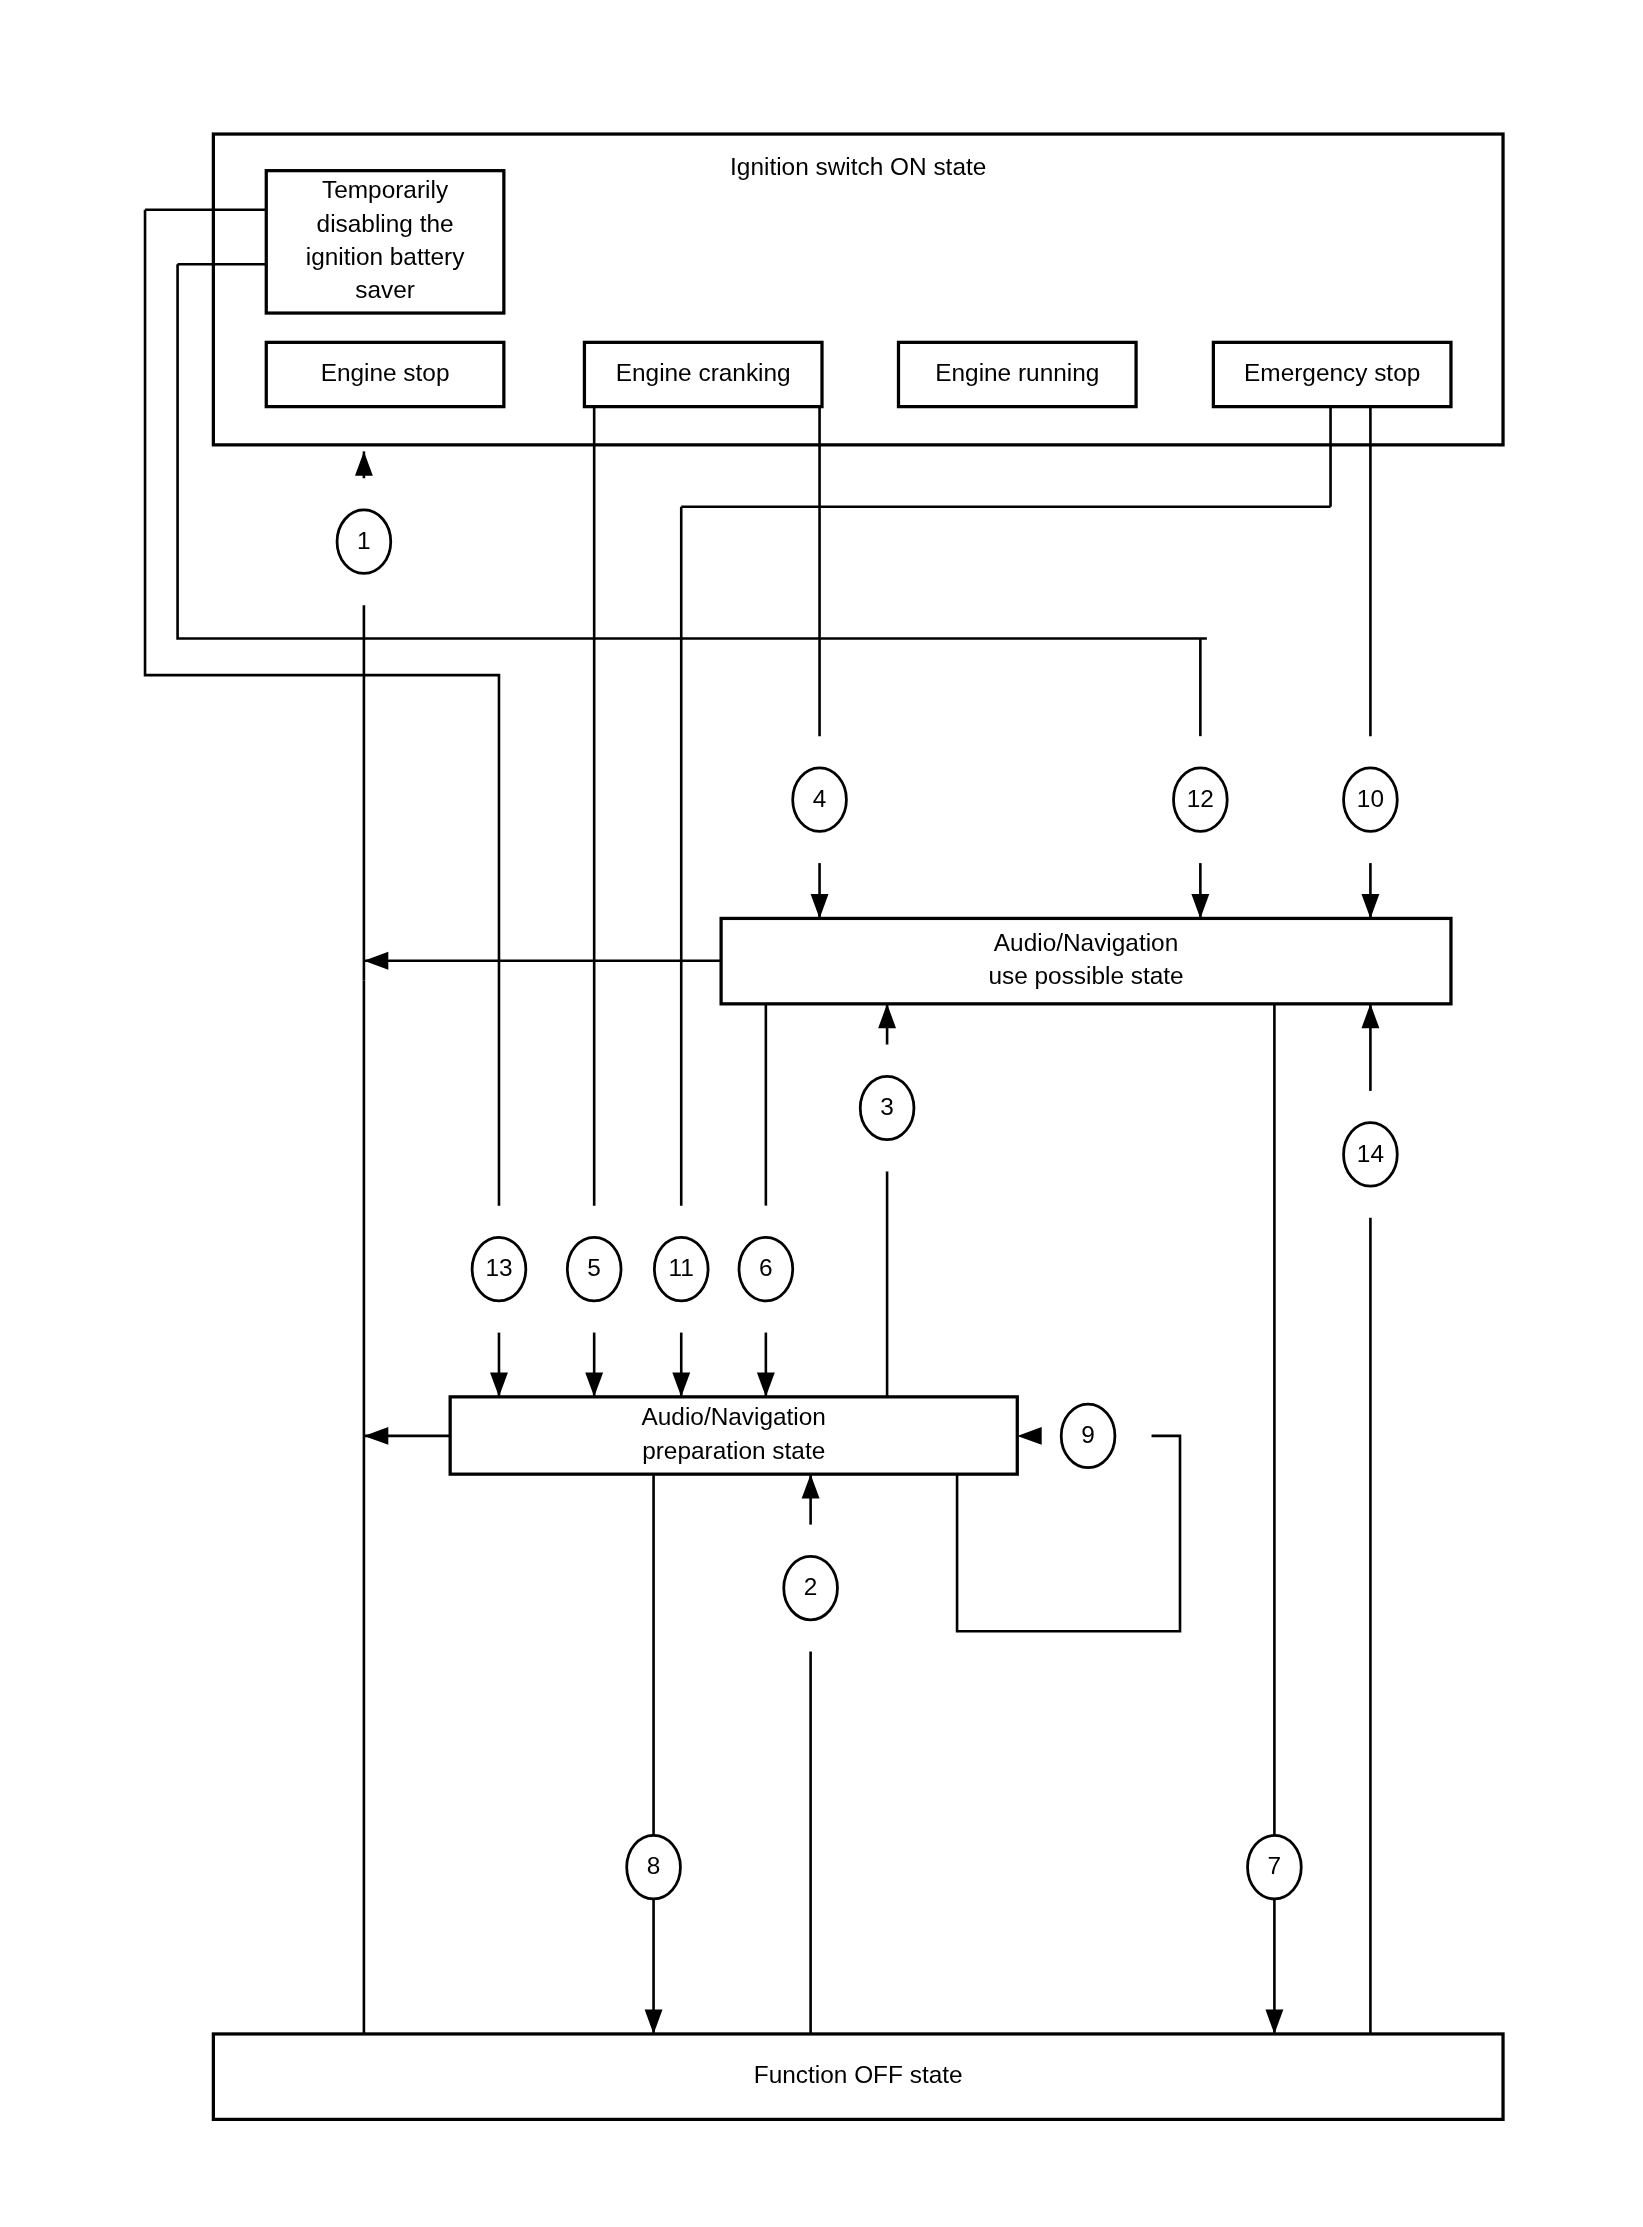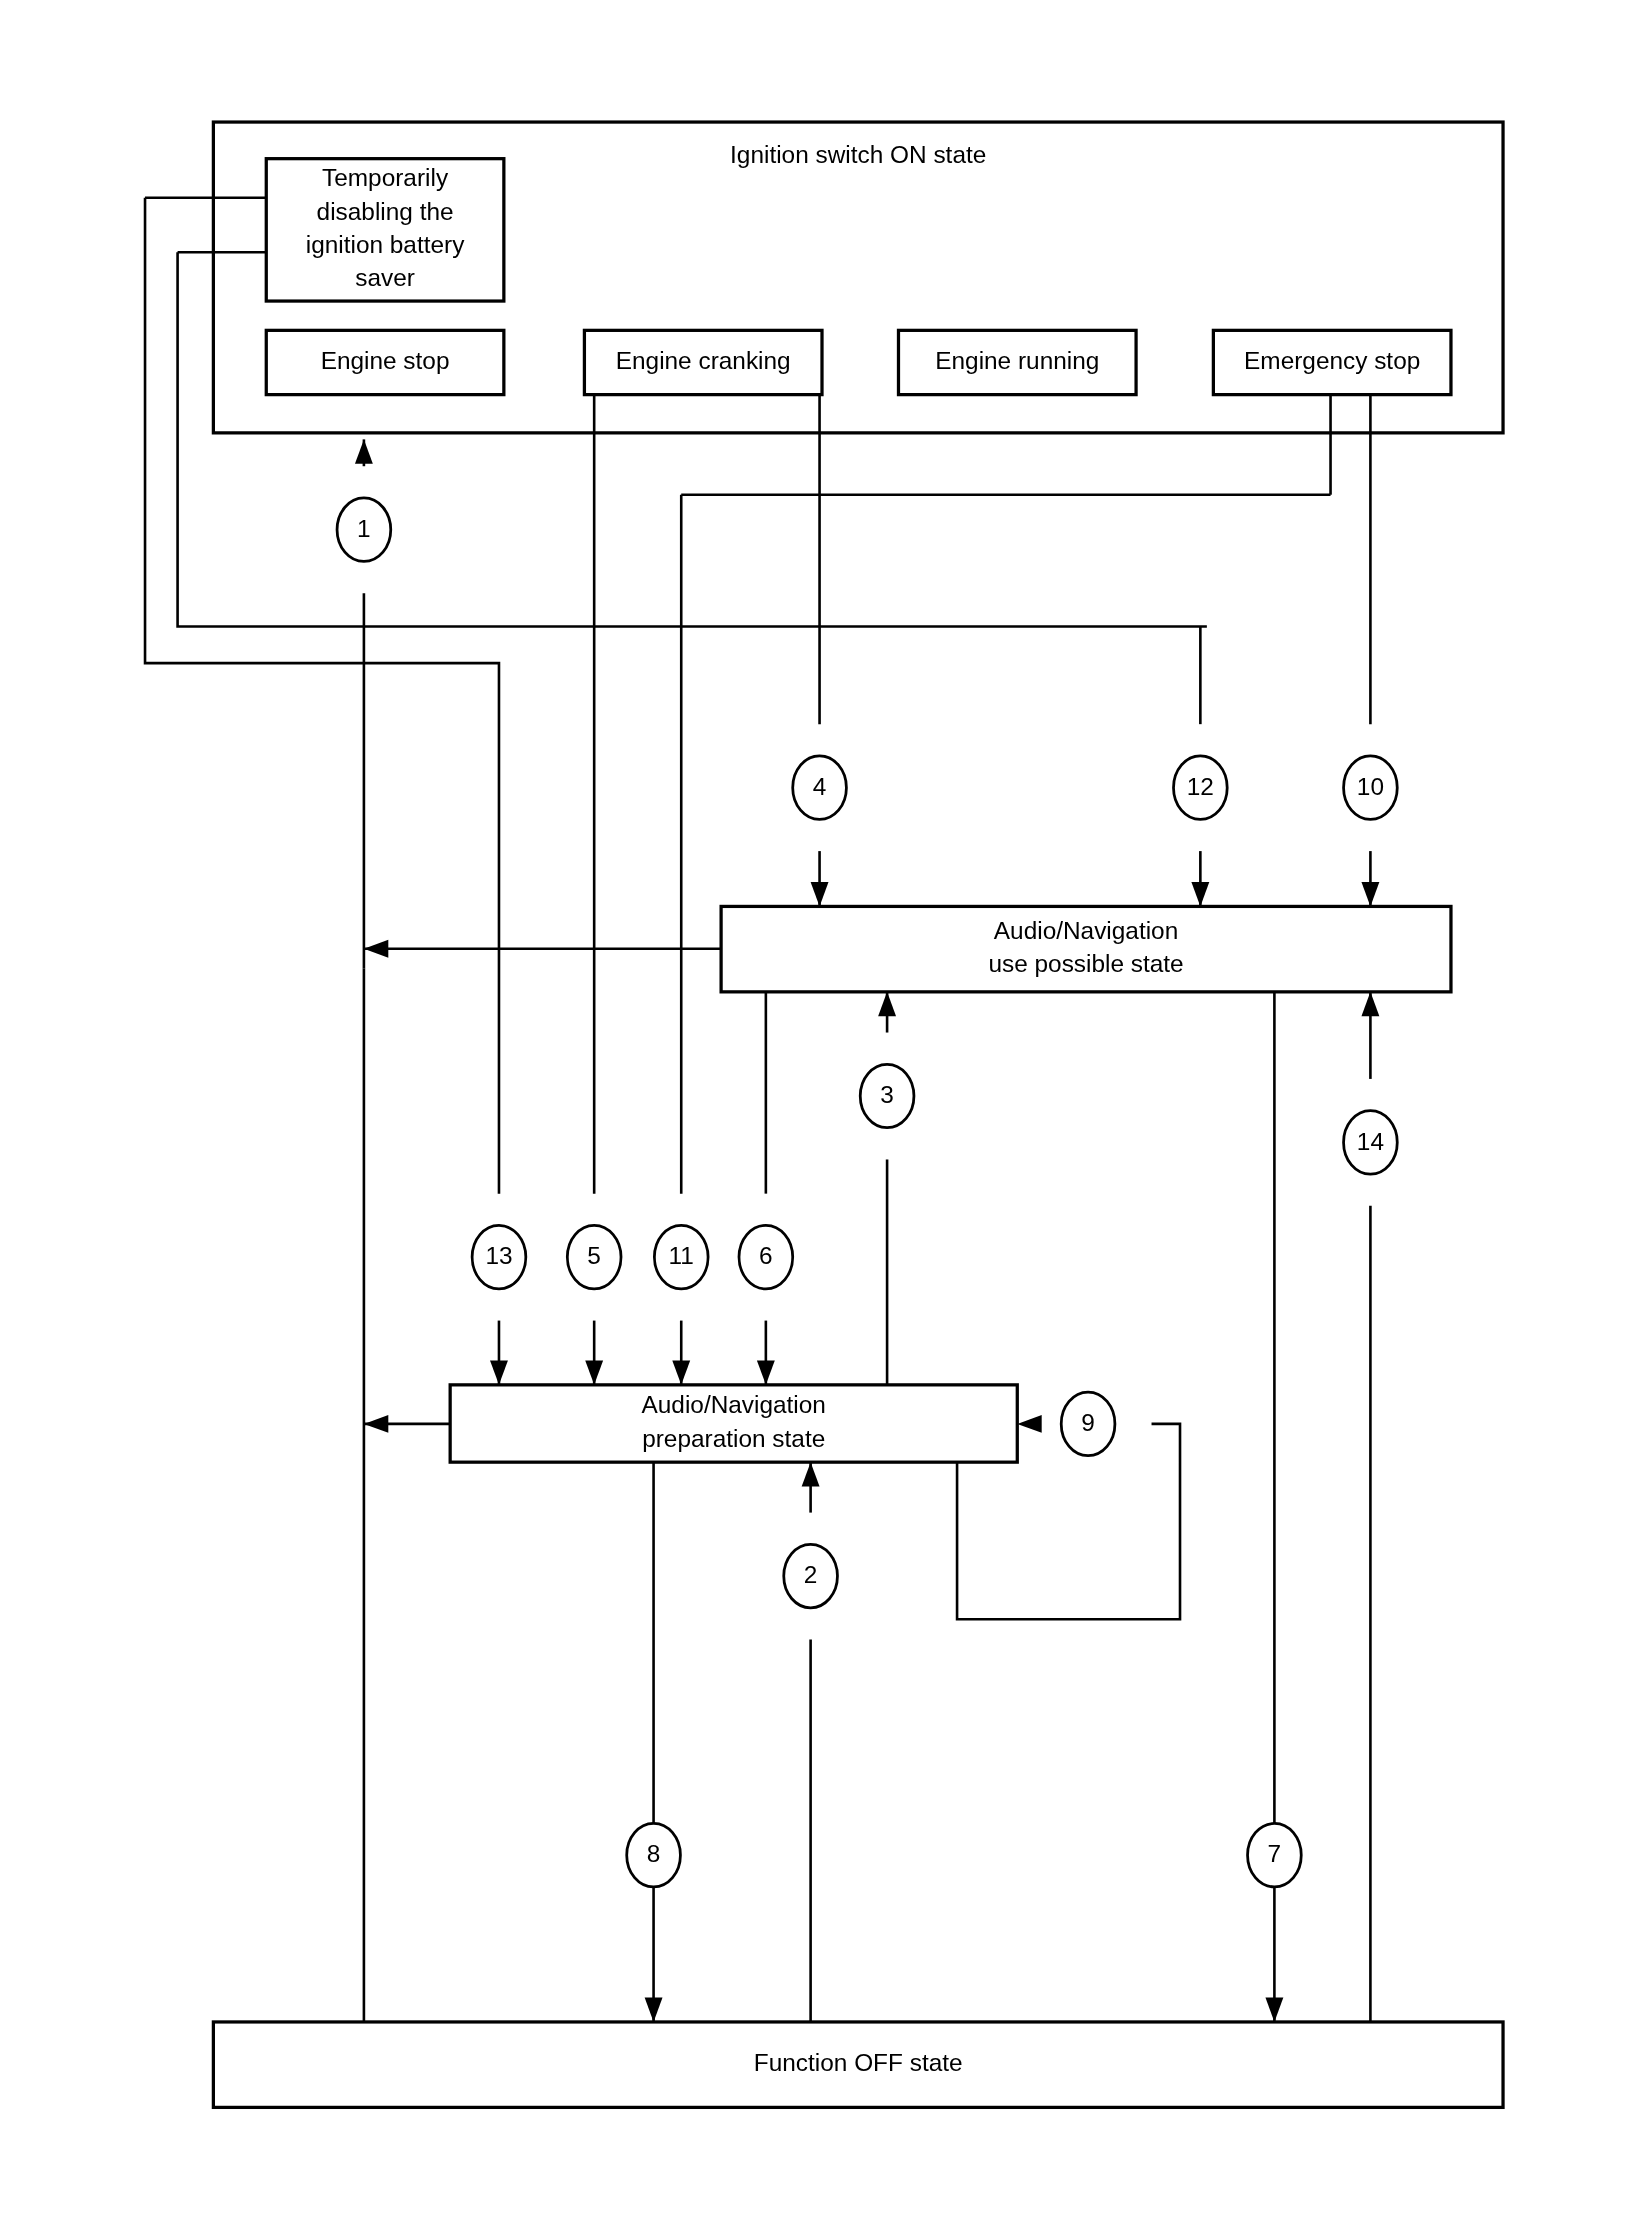--- a/index.html
+++ b/index.html
@@ -10,21 +10,21 @@
   body {
     width: 1644px;
     height: 2227px;
     font-family: "Liberation Sans", sans-serif;
     position: relative;
     overflow: hidden;
   }
   #diagram-root {
     position: absolute;
     left: 0;
-    top: 0;
+    top: 12px;
     width: 1644px;
     height: 1948px;
   }
   svg.diagram {
     display: block;
     width: 1644px;
     height: 2227px;
     background: #ffffff;
   }
   .box-rect {

